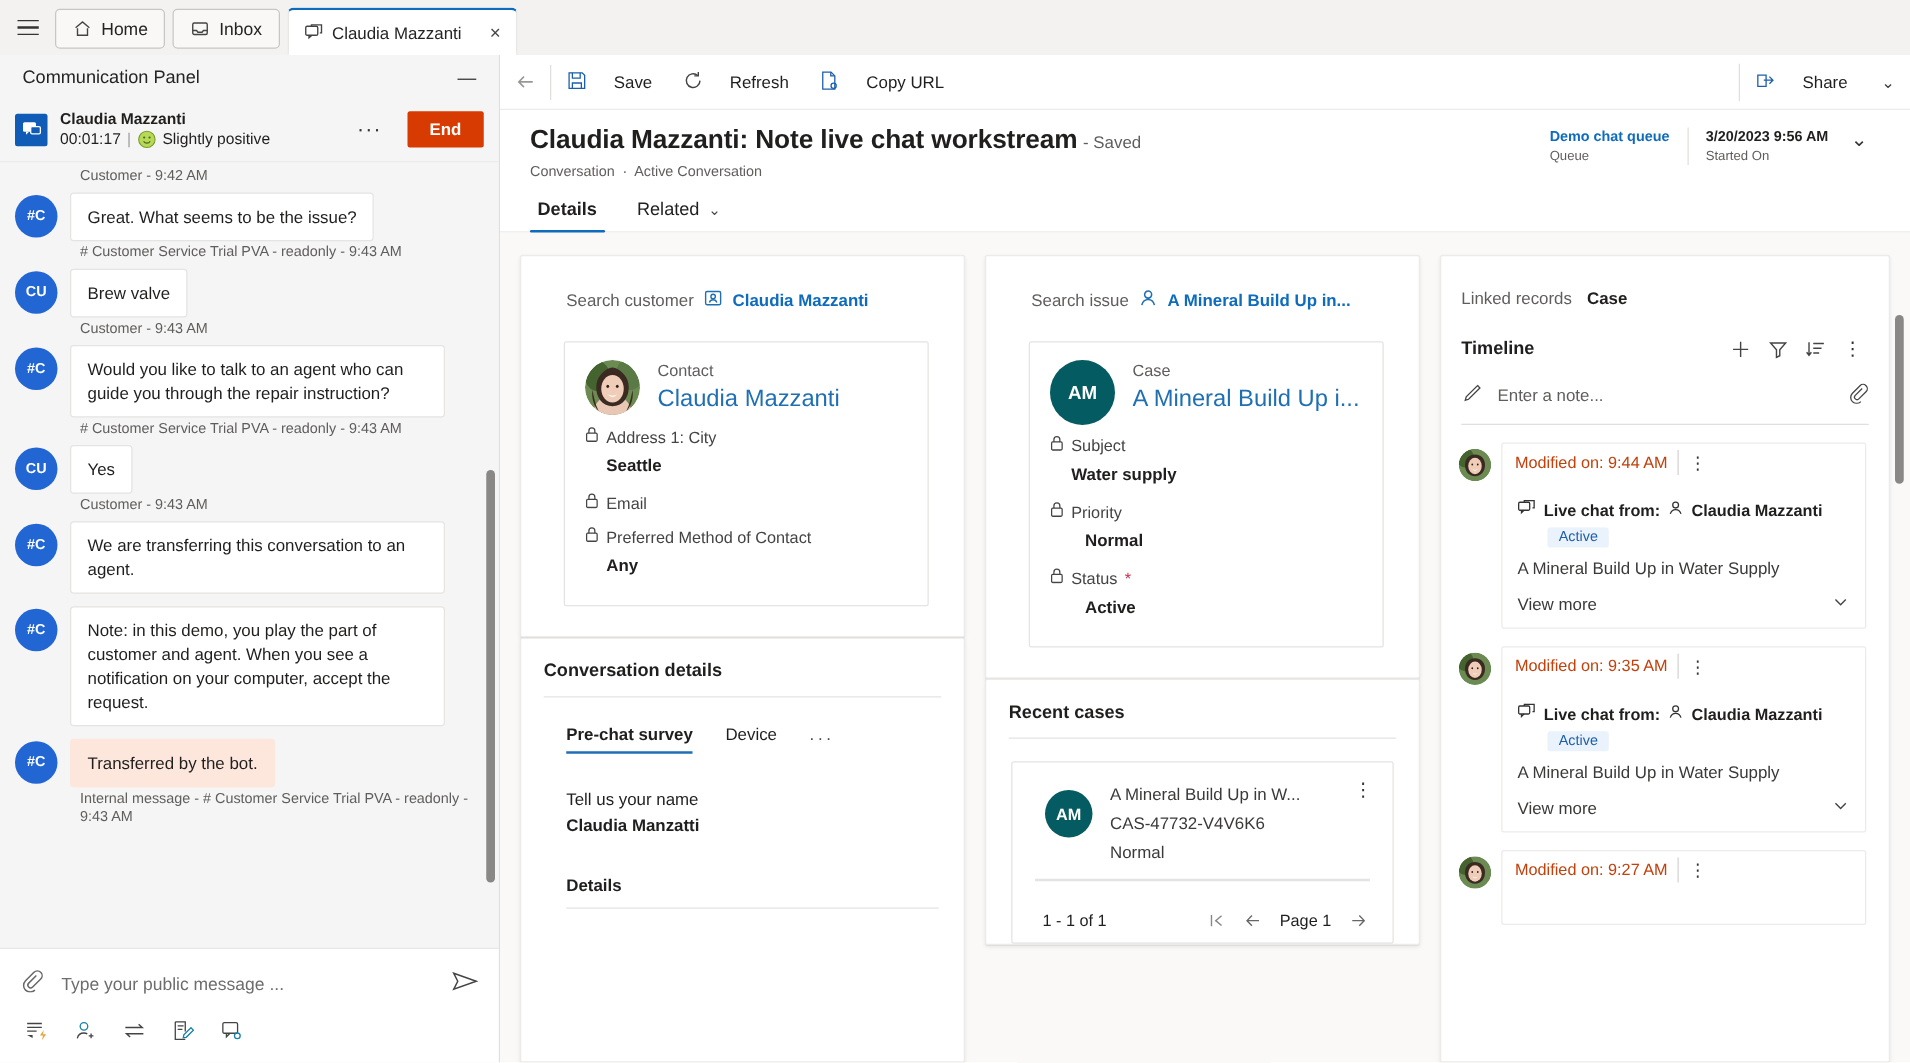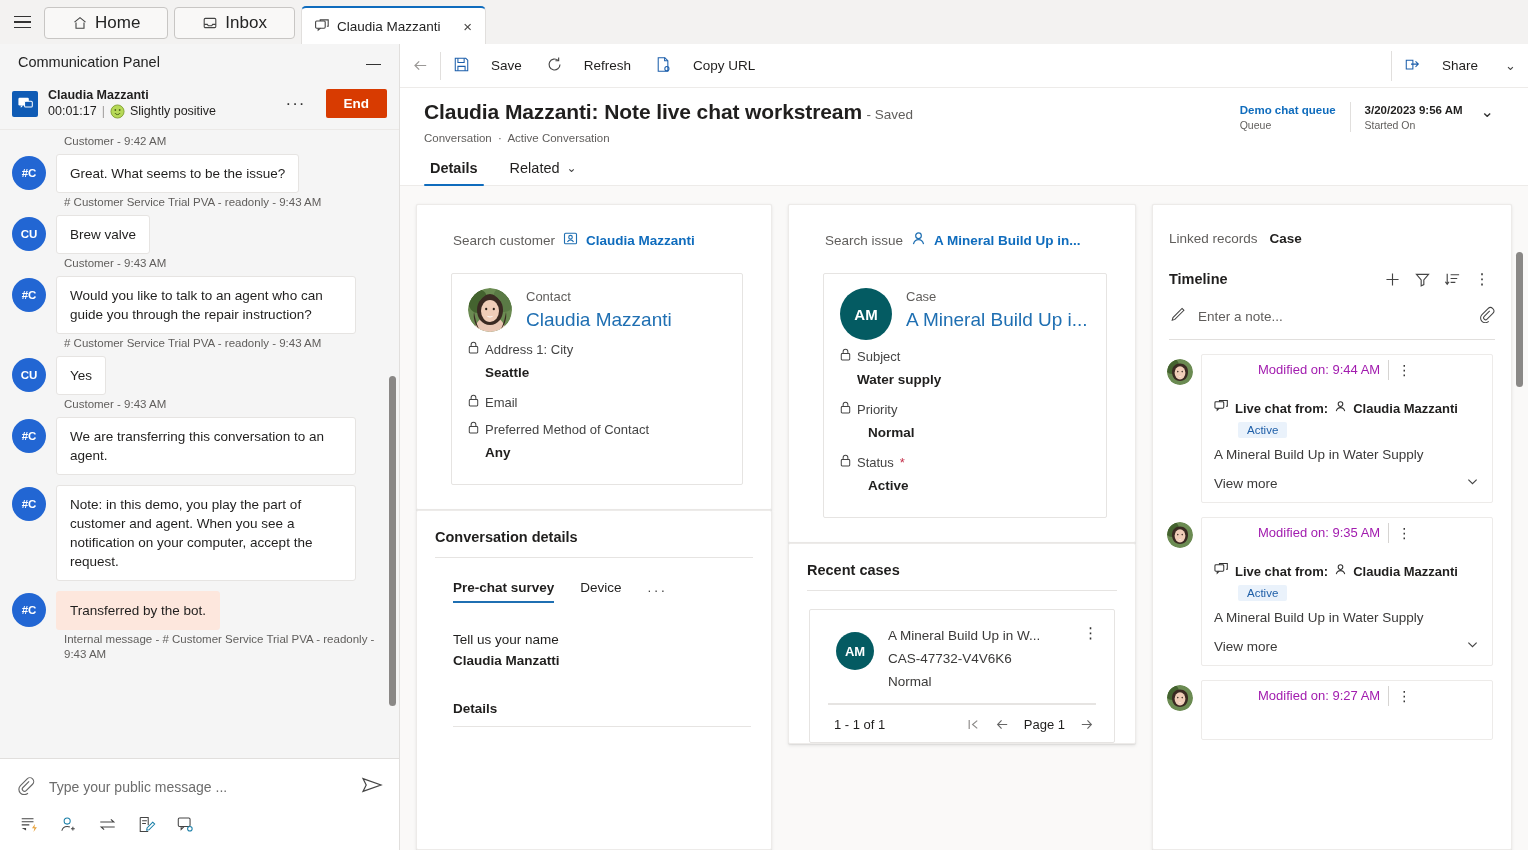--- a/index.html
+++ b/index.html
@@ -17,22 +17,22 @@
     height: 44px; background: #f3f2f1; display: flex; align-items: flex-end;
     flex: 0 0 44px; position: relative;
   }
   .hamburger {
     width: 44px; height: 44px; display: flex; flex-direction: column;
     align-items: center; justify-content: center; gap: 4px; cursor: pointer;
   }
   .hamburger i { display: block; width: 17px; height: 1.5px; background: #333; }
   .tab {
     height: 32px; display: flex; align-items: center; gap: 7px;
-    padding: 0 27px; margin-bottom: 5px; border: 1px solid #c8c6c4;
-    border-radius: 4px; background: #f9f8f7; font-size: 17px; color: #242424;
+    padding: 0 13px; margin-bottom: 5px; border: 1px solid #c8c6c4;
+    border-radius: 4px; background: #f9f8f7; font-size: 14px; color: #242424;
     cursor: pointer; white-space: nowrap; margin-right: 6px;
   }
   .tab.active {
     height: 38px; margin-bottom: 0; background: #ffffff;
     border: 1px solid #e1dfdd; border-bottom: none;
     border-top: 2px solid #0f6cbd;
     border-radius: 5px 5px 0 0; padding: 0 8px 0 12px; font-size: 13.5px;
   }
   .tab .ti { width: 16px; height: 16px; display: inline-block; flex: 0 0 16px; }
   .tab .x {
@@ -198,21 +198,21 @@
   .rc-item { margin: 18px 20px 0 20px; border: 1px solid #e6e4e2; border-radius: 2px; padding: 14px 12px 10px 12px; }
   .rc-row { display: flex; align-items: flex-start; gap: 14px; padding-left: 14px; }
   .rc-init {
     width: 38px; height: 38px; border-radius: 50%; background: #045b62; color: #fff;
     font-size: 13px; font-weight: bold; display: flex; align-items: center; justify-content: center; flex: 0 0 38px;
     margin-top: 8px;
   }
   .rc-txt { flex: 1; min-width: 0; font-size: 13.5px; color: #3b3a39; line-height: 23px; }
   .rc-dots { color: #333; cursor: pointer; font-size: 15px; line-height: 18px; padding: 0 4px; }
   .rc-rule { height: 2px; background: #e6e4e2; margin: 10px 6px 0 6px; }
-  .rc-pager { display: flex; align-items: center; gap: 14px; padding: 12px 8px 0 12px; font-size: 13px; color: #201f1e; }
+  .rc-pager { display: flex; align-items: center; gap: 14px; padding: 24px 8px 0 12px; font-size: 13px; color: #201f1e; }
   .rc-pager .count { margin-right: auto; }
   .pg-btn { cursor: pointer; color: #605e5c; display: flex; align-items: center; }
 
   
   .tl-card { display: flex; flex-direction: column; min-height: 0; flex: 1; overflow: hidden; }
   .tl-topline { display: flex; align-items: center; gap: 12px; padding: 26px 20px 0 16px; font-size: 13.5px; }
   .tl-topline .lnk { color: #605e5c; }
   .tl-topline .sel { color: #201f1e; font-weight: bold; }
   .tl-hdr { display: flex; align-items: center; padding: 18px 14px 0 16px; }
   .tl-hdr .t { font-size: 14.5px; font-weight: bold; color: #201f1e; flex: 1; }
@@ -229,21 +229,21 @@
   .tl-note {
     margin: 0 16px; height: 46px; border-bottom: 1px solid #e1dfdd;
     display: flex; align-items: center; gap: 12px;
   }
   .tl-note .ph { flex: 1; font-size: 13.5px; color: #605e5c; }
   .tl-items { overflow: hidden; padding: 8px 0 0 0; }
   .tl-item { display: flex; gap: 8px; padding: 6px 18px 0 14px; }
   .tl-ava { width: 26px; height: 26px; border-radius: 50%; overflow: hidden; flex: 0 0 26px; margin-top: 5px; }
   .tl-box { flex: 1; min-width: 0; border: 1px solid #edebe9; border-radius: 2px; background: #fff; }
   .tl-box-hd { display: flex; align-items: center; height: 30px; padding: 0 8px 0 10px; }
-  .tl-time { font-size: 13px; color: #a21caf; padding-right: 8px; border-right: 1px solid #d6d4d2; line-height: 20px; margin-left: 46px; }
+  .tl-time { font-size: 13px; color: #c2410c; padding-right: 8px; border-right: 1px solid #d6d4d2; line-height: 20px; }
   .tl-kebab { padding: 0 8px; color: #333; font-size: 14px; cursor: pointer; }
   .tl-body { padding: 14px 12px 10px 12px; }
   .tl-from { font-size: 13px; font-weight: bold; color: #201f1e; display: flex; align-items: center; gap: 6px; }
   .tl-badge {
     display: inline-block; margin: 5px 0 0 24px; background: #eaf2fb; color: #1f5fa8;
     font-size: 11.5px; padding: 2px 9px; border-radius: 2px;
   }
   .tl-desc { font-size: 13.5px; color: #3b3a39; margin-top: 9px; }
   .tl-more { display: flex; align-items: center; margin-top: 12px; font-size: 13.5px; color: #3b3a39; cursor: pointer; }
   .tl-more .cv { margin-left: auto; }

